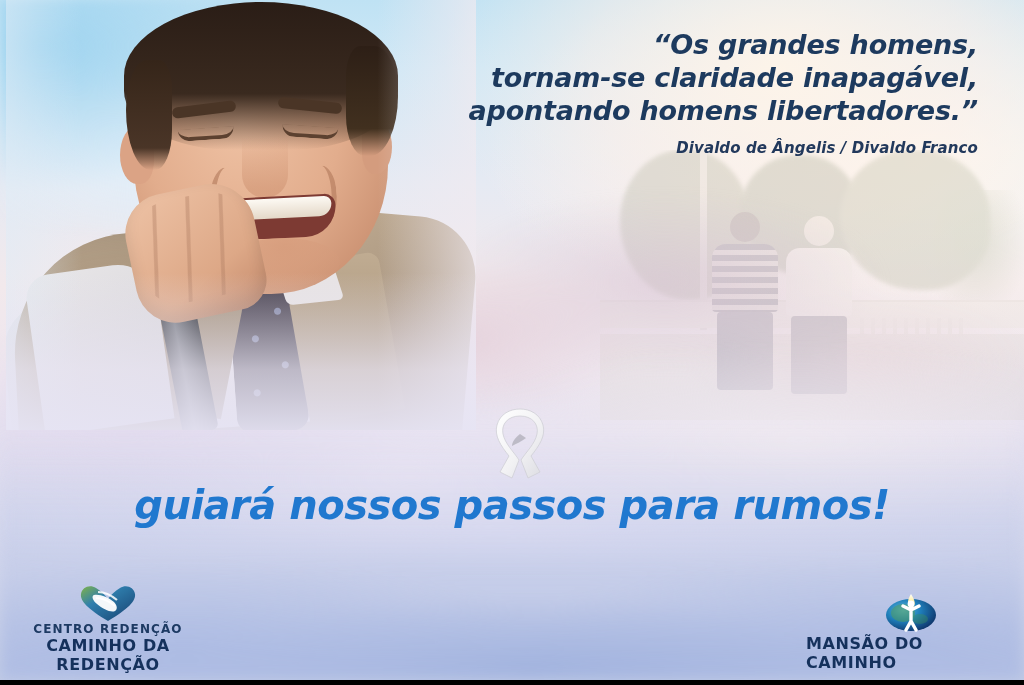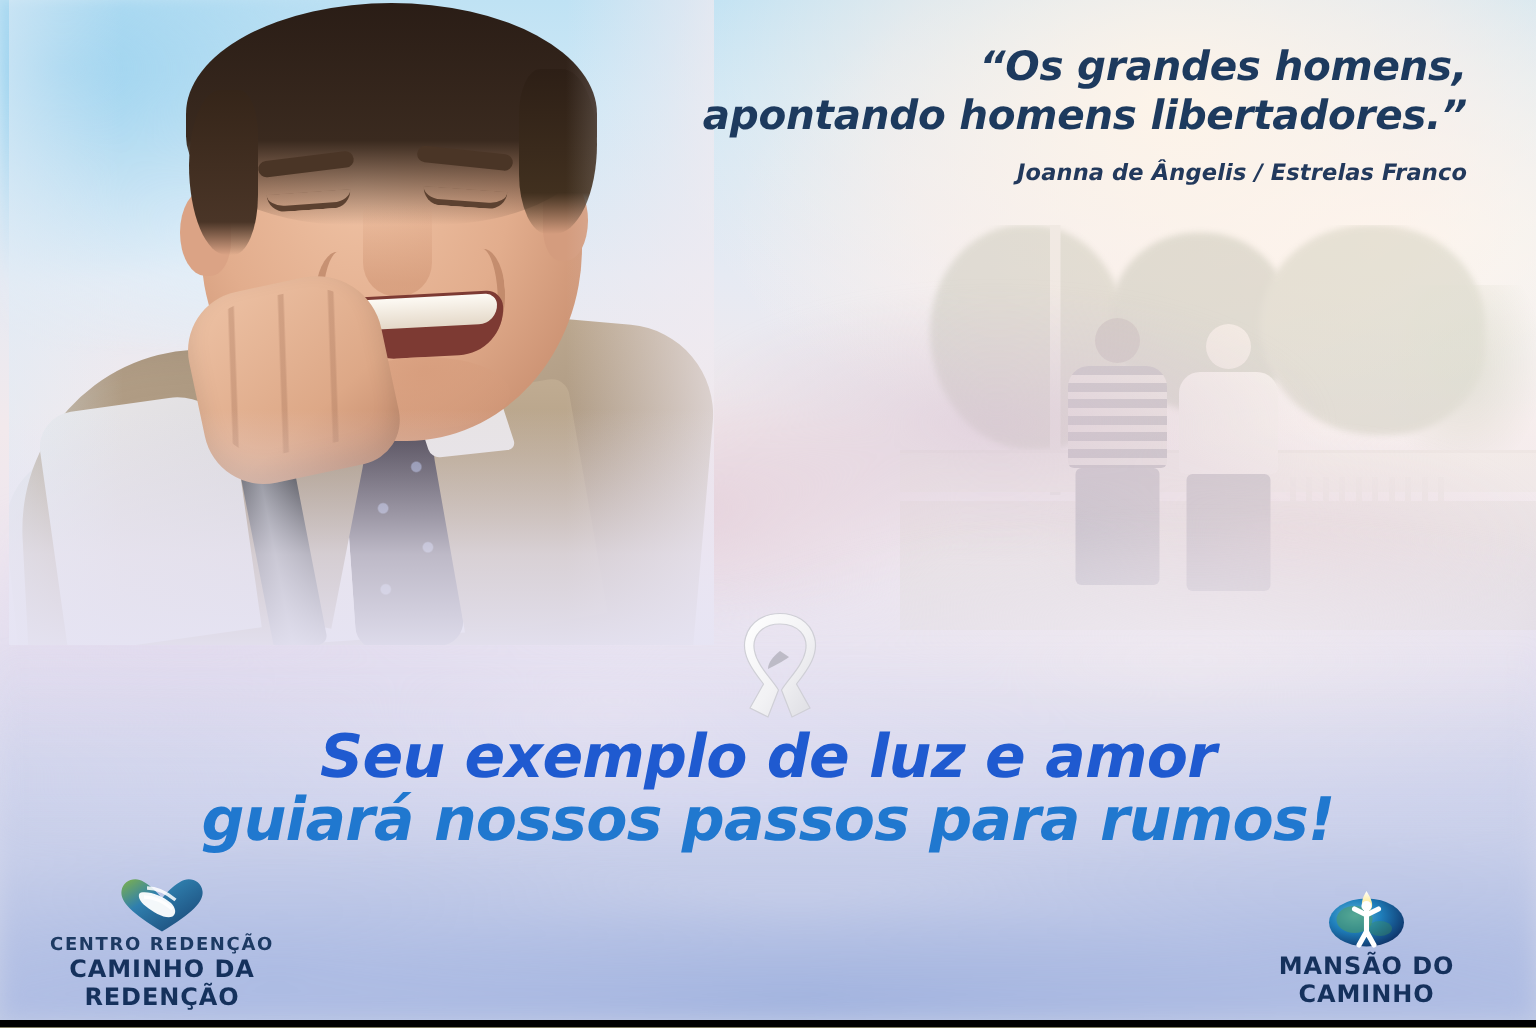--- a/index.html
+++ b/index.html
@@ -374,21 +374,20 @@
   .logo-left {
     position: absolute;
     left: 8px; bottom: 6px;
     width: 200px;
     text-align: center;
   }
   .logo-right {
     position: absolute;
     right: 8px; bottom: 8px;
     width: 210px;
-    text-align: center;
   }
   .logo-mark { display: block; margin: 0 auto; }
   .logo-text-sm {
     font-family: "DejaVu Sans", sans-serif;
     font-weight: bold;
     font-size: 12px;
     letter-spacing: 1.1px;
     color: #1d3a63;
     line-height: 14px;
   }
@@ -477,42 +476,42 @@
       <div class="ball"></div>
       <div class="body"></div>
     </div>
     <div class="p-hand"></div>
     <div class="p-fingers"></div>
     <div class="portrait-fade"></div>
   </div>
 
   <div class="quote">
     <div class="quote-line">“Os grandes homens,</div>
+    <div class="quote-line">tornam-se claridade inapagável,</div>
     <div class="quote-line">apontando homens libertadores.”</div>
-    <div class="quote-attrib">Joanna de Ângelis / Estrelas Franco</div>
+    <div class="quote-attrib">Divaldo de Ângelis / Divaldo Franco</div>
   </div>
 
   <div class="ribbon">
     <svg width="64" height="78" viewBox="0 0 64 78" aria-hidden="true">
       <defs>
         <linearGradient id="rb" x1="0" y1="0" x2="1" y2="1">
           <stop offset="0%" stop-color="#ffffff"></stop>
           <stop offset="55%" stop-color="#f2f2f4"></stop>
           <stop offset="100%" stop-color="#dcdce2"></stop>
         </linearGradient>
       </defs>
       <path d="M32 8 C20 8 13 16 15 26 C17 36 26 44 31 52 L24 70 L12 64 L21 48
                C13 38 6 28 9 17 C12 6 22 1 32 1 C42 1 52 6 55 17 C58 28 51 38 43 48
                L52 64 L40 70 L33 52 C38 44 47 36 49 26 C51 16 44 8 32 8 Z" fill="url(#rb)" stroke="#cfcfd6" stroke-width="0.8"></path>
       <path d="M32 26 C27 30 24 34 24 38 C28 36 34 33 38 30 Z" fill="#9a9aa4" opacity="0.55"></path>
     </svg>
   </div>
 
   <div class="headline">
-    <div class="hl-line hl-2">Seu exemplo de luz e amor</div>
     <div class="hl-line hl-3">guiará nossos passos para rumos!</div>
   </div>
 
   <div class="logo-left">
     <svg class="logo-mark" width="60" height="38" viewBox="0 0 60 38">
       <defs>
         <linearGradient id="hl" x1="0" y1="0" x2="1" y2="1">
           <stop offset="0%" stop-color="#7fb24a"></stop>
           <stop offset="35%" stop-color="#2f7fae"></stop>
           <stop offset="100%" stop-color="#17406f"></stop>

